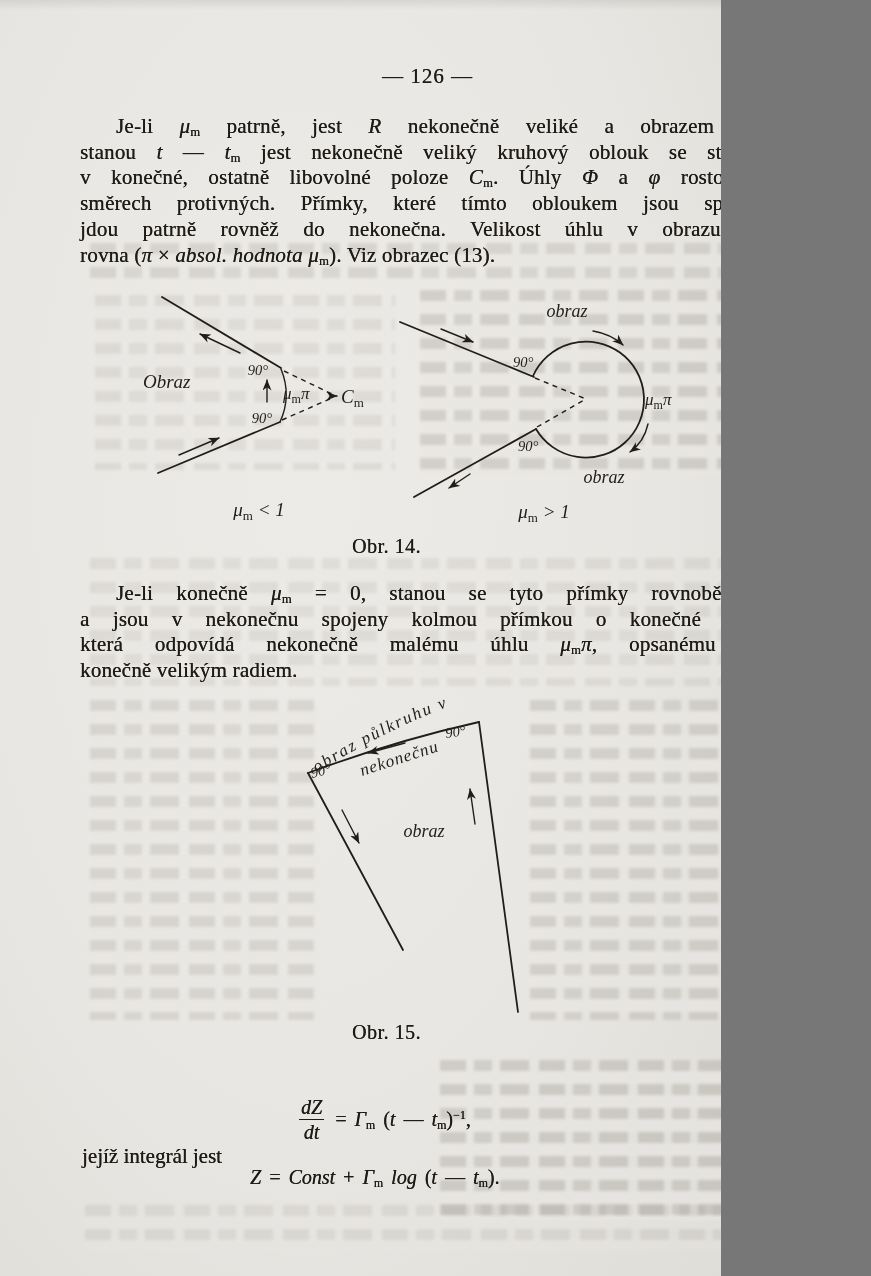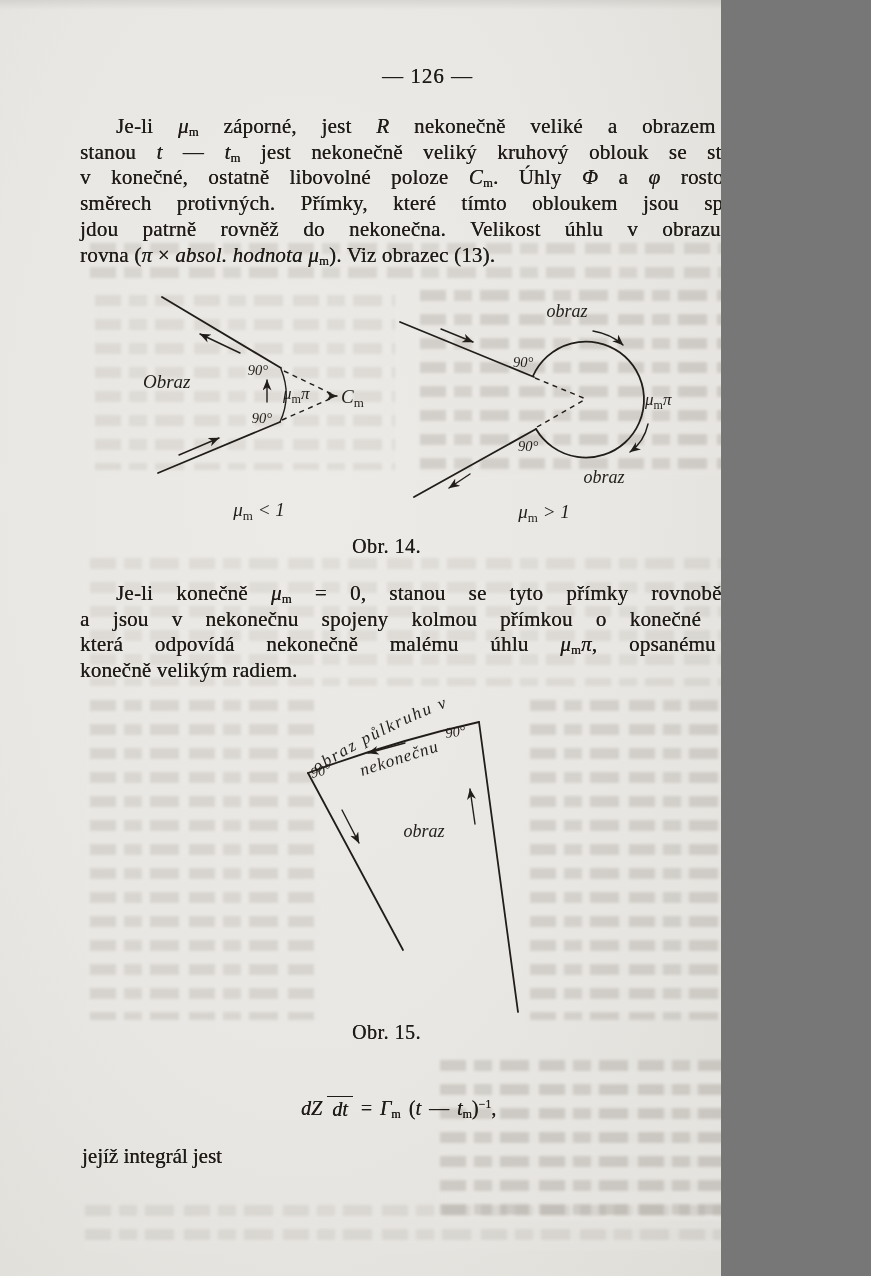--- a/index.html
+++ b/index.html
@@ -18,21 +18,21 @@
   .it{font-style:italic;}
   sub{font-size:0.6em; vertical-align:-0.22em; line-height:0;}
   sup{font-size:0.6em; vertical-align:0.55em; line-height:0;}
   .center-line{position:absolute; z-index:2; text-align:center; text-shadow:0.25px 0 0 currentColor;}
   .caption{position:absolute; z-index:2; width:120px; text-align:left; font-size:20px;
            text-shadow:0.3px 0 0 currentColor; letter-spacing:0.5px;}
   .plainline{position:absolute; z-index:2; font-size:21px; text-shadow:0.25px 0 0 currentColor;}
   
   .eq{position:absolute; z-index:2; display:flex; align-items:center; gap:8px;
       font-size:20px; word-spacing:3px; text-shadow:0.25px 0 0 currentColor;}
-  .frac{display:inline-flex; flex-direction:row; align-items:center; font-size:20px; line-height:1.1;}
+  .frac{display:inline-flex; flex-direction:column; align-items:center; font-size:20px; line-height:1.1;}
   .frac .num{padding:0 5px 1px 5px;}
   .frac .den{border-top:1.7px solid #1f1c18; padding:1px 5px 0 5px;}
   .eqline{position:absolute; z-index:2; font-size:20px; word-spacing:3px; text-shadow:0.25px 0 0 currentColor;}
   
   svg{position:absolute; z-index:2; overflow:visible;}
   svg text{font-family:"Liberation Serif", serif; fill:#211e1a;}
   .fline{stroke:#211e1a; stroke-width:1.8; fill:none; stroke-linecap:round;}
   .fthin{stroke:#211e1a; stroke-width:1.4; fill:none; stroke-linecap:round;}
   .fdash{stroke:#211e1a; stroke-width:1.4; fill:none; stroke-dasharray:5 4.5;}
   
@@ -62,21 +62,21 @@
   <div class="bleed" style="left:95px;top:295px;width:300px;height:175px;opacity:.32"></div>
   <div class="bleed" style="left:90px;top:558px;width:695px;height:128px;opacity:.3"></div>
   <div class="bleed" style="left:90px;top:700px;width:230px;height:320px;opacity:.42"></div>
   <div class="bleed" style="left:530px;top:700px;width:258px;height:320px;opacity:.5"></div>
   <div class="bleed" style="left:440px;top:1060px;width:348px;height:160px;opacity:.58"></div>
   <div class="bleed" style="left:85px;top:1205px;width:700px;height:45px;opacity:.3"></div>
 
   <div class="center-line" style="left:80px;top:64px;width:695px;font-size:21px;letter-spacing:1px;">— 126 —</div>
 
   <div class="tblock" style="left:80px;top:114px;">
-    <div class="tline ind"><span>Je-li </span><span class="it">μ</span><sub>m</sub><span> záporné, jest </span><span class="it">R</span><span> nekonečně veliké a obrazem půl-</span></div>
+    <div class="tline ind"><span>Je-li </span><span class="it">μ</span><sub>m</sub><span> patrně, jest </span><span class="it">R</span><span> nekonečně veliké a obrazem půl-</span></div>
     <div class="tline"><span>stanou </span><span class="it">t</span><span> — </span><span class="it">t</span><sub>m</sub><span> jest nekonečně veliký kruhový oblouk se středem</span></div>
     <div class="tline"><span>v konečné, ostatně libovolné poloze </span><span class="it">C</span><sub>m</sub><span>. Úhly </span><span class="it">Φ</span><span> a </span><span class="it">φ</span><span> rostou ve</span></div>
     <div class="tline"><span>směrech protivných. Přímky, které tímto obloukem jsou spojeny,</span></div>
     <div class="tline"><span>jdou patrně rovněž do nekonečna. Velikost úhlu v obrazu jest</span></div>
     <div class="tline last"><span>rovna (</span><span class="it">π</span><span> × </span><span class="it">absol. hodnota </span><span class="it">μ</span><sub>m</sub><span>). Viz obrazec (13).</span></div>
   </div>
 
   <svg style="left:130px;top:285px;" width="570" height="240" viewBox="130 285 570 240">
     <defs>
       <marker id="ah" markerUnits="userSpaceOnUse" markerWidth="12" markerHeight="10" refX="10.5" refY="4.5" orient="auto">
@@ -149,18 +149,19 @@
   <div class="eq" style="left:296px;top:1096px;">
     <span class="frac">
       <span class="num it">dZ</span>
       <span class="den it">dt</span>
     </span>
     <span><span>= </span><span class="it">Γ</span><sub>m</sub><span> (</span><span class="it">t</span><span> — </span><span class="it">t</span><sub>m</sub><span>)</span><sup>−1</sup><span>,</span></span>
   </div>
 
   <div class="plainline" style="left:82px;top:1144px;text-align:center;">jejíž integrál jest</div>
 
+  <div class="eqline" style="left:250px;top:1166px;"><span class="it">Z</span><span> = </span><span class="it">Const</span><span> + </span><span class="it">Γ</span><sub>m</sub><span> </span><span class="it">log</span><span> (</span><span class="it">t</span><span> — </span><span class="it">t</span><sub>m</sub><span>).</span></div>
 
   <div class="edge-top"></div>
   <div class="edge-shadow-right"></div>
   <div class="edge-gap"></div>
   <div class="edge-nextpage"></div>
 </div>
 
 </body></html>

